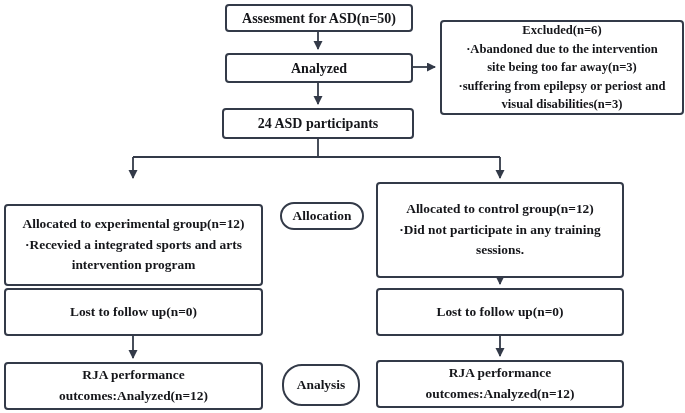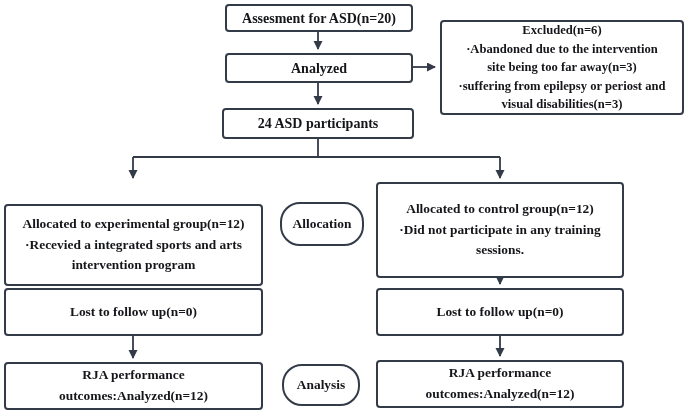--- a/index.html
+++ b/index.html
@@ -42,21 +42,21 @@
   }
   .fs14 { font-size: 14px; }
   .fs13 { font-size: 13.4px; line-height: 1.55; }
   .fs12 { font-size: 12.6px; line-height: 1.48; }
   .box-assessment   { left: 225px; top: 4px;   width: 188px; height: 28px; }
   .box-enrolment    { left: 225px; top: 53px;  width: 188px; height: 30px; }
   .box-excluded     { left: 440px; top: 20px;  width: 244px; height: 95px; padding: 2px 12px; }
   .box-participants { left: 222px; top: 108px; width: 192px; height: 31px; }
   .box-experimental { left: 4px;   top: 182px; width: 259px; height: 82px; margin-top: 22px; }
   .box-control      { left: 376px; top: 182px; width: 248px; height: 96px; }
-  .pill-allocation  { left: 280px; top: 202px; width: 84px;  height: 44px; }
+  .pill-allocation  { left: 280px; top: 202px; width: 84px;  height: 28px; }
   .box-lost-left    { left: 4px;   top: 288px; width: 259px; height: 48px; }
   .box-lost-right   { left: 376px; top: 288px; width: 248px; height: 48px; }
   .pill-followup    { left: 280px; top: 291px; width: 84px;  height: 41px; }
   .box-rja-left     { left: 4px;   top: 362px; width: 259px; height: 48px; }
   .box-rja-right    { left: 376px; top: 360px; width: 248px; height: 48px; }
   .pill-analysis    { left: 282px; top: 364px; width: 78px;  height: 42px; }
 </style>
 </head>
 <body>
 
@@ -76,21 +76,21 @@
       <line x1="133" y1="157" x2="500" y2="157"></line>
       <line x1="133" y1="157" x2="133" y2="178" marker-end="url(#ah)"></line>
       <line x1="500" y1="157" x2="500" y2="178" marker-end="url(#ah)"></line>
       <line x1="133" y1="264" x2="133" y2="284" marker-end="url(#ah)"></line>
       <line x1="500" y1="264" x2="500" y2="284" marker-end="url(#ah)"></line>
       <line x1="133" y1="336" x2="133" y2="358" marker-end="url(#ah)"></line>
       <line x1="500" y1="336" x2="500" y2="356" marker-end="url(#ah)"></line>
     </g>
   </svg>
 
-  <div class="fbox fs14 box-assessment">Assesment for ASD(n=20)</div>
+  <div class="fbox fs14 box-assessment">Assesment for ASD(n=50)</div>
 
   <div class="fbox fs14 box-enrolment">Analyzed</div>
 
   <div class="fbox fs12 box-excluded">Excluded(n=6)
 ·Abandoned due to the intervention
 site being too far away(n=3)
 ·suffering from epilepsy or periost and
 visual disabilities(n=3)</div>
 
   <div class="fbox fs14 box-participants">24 ASD participants</div>

